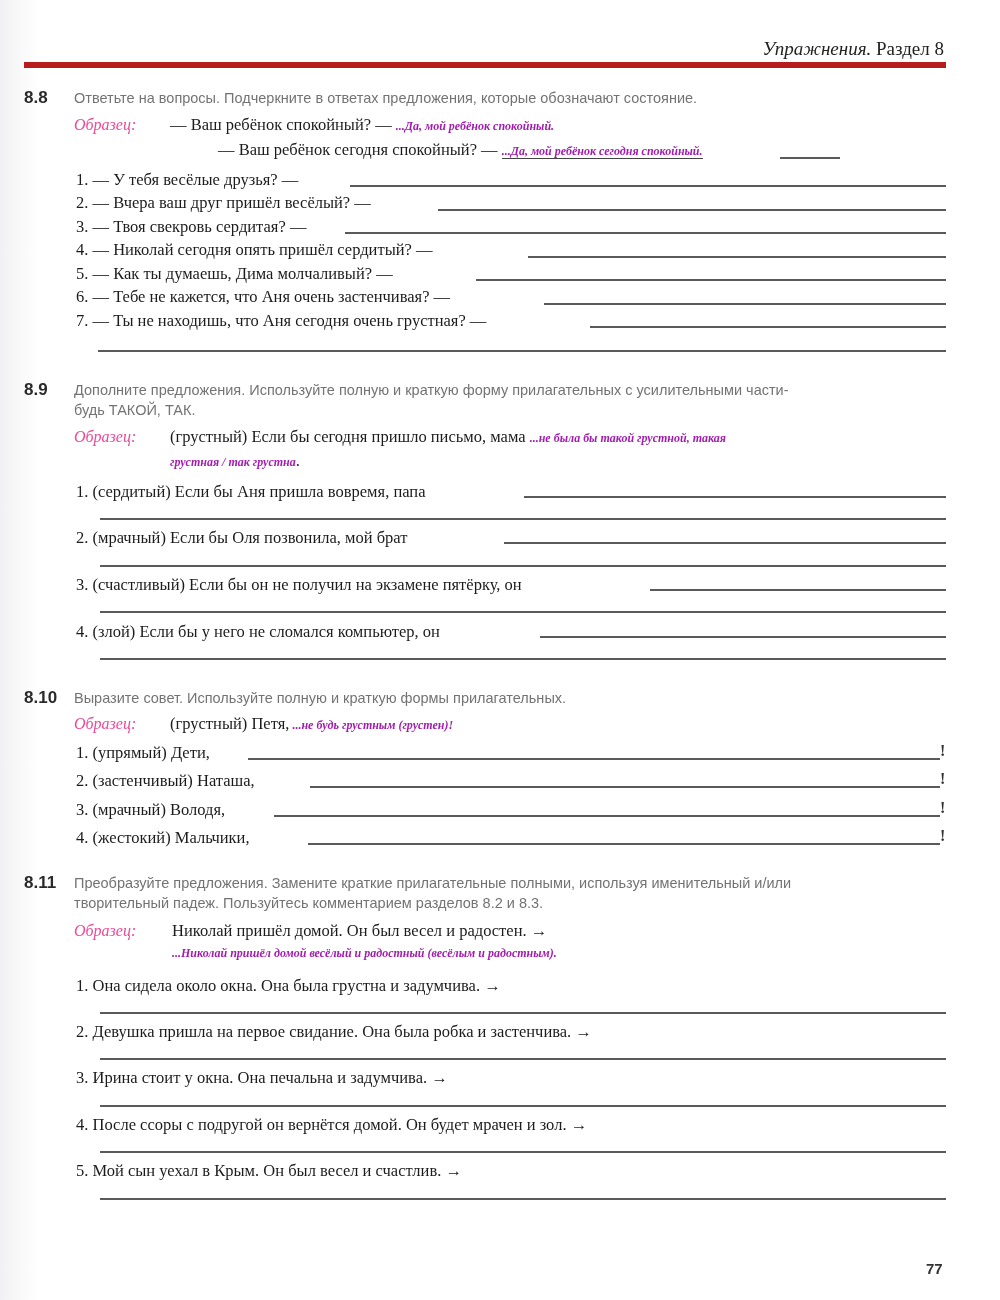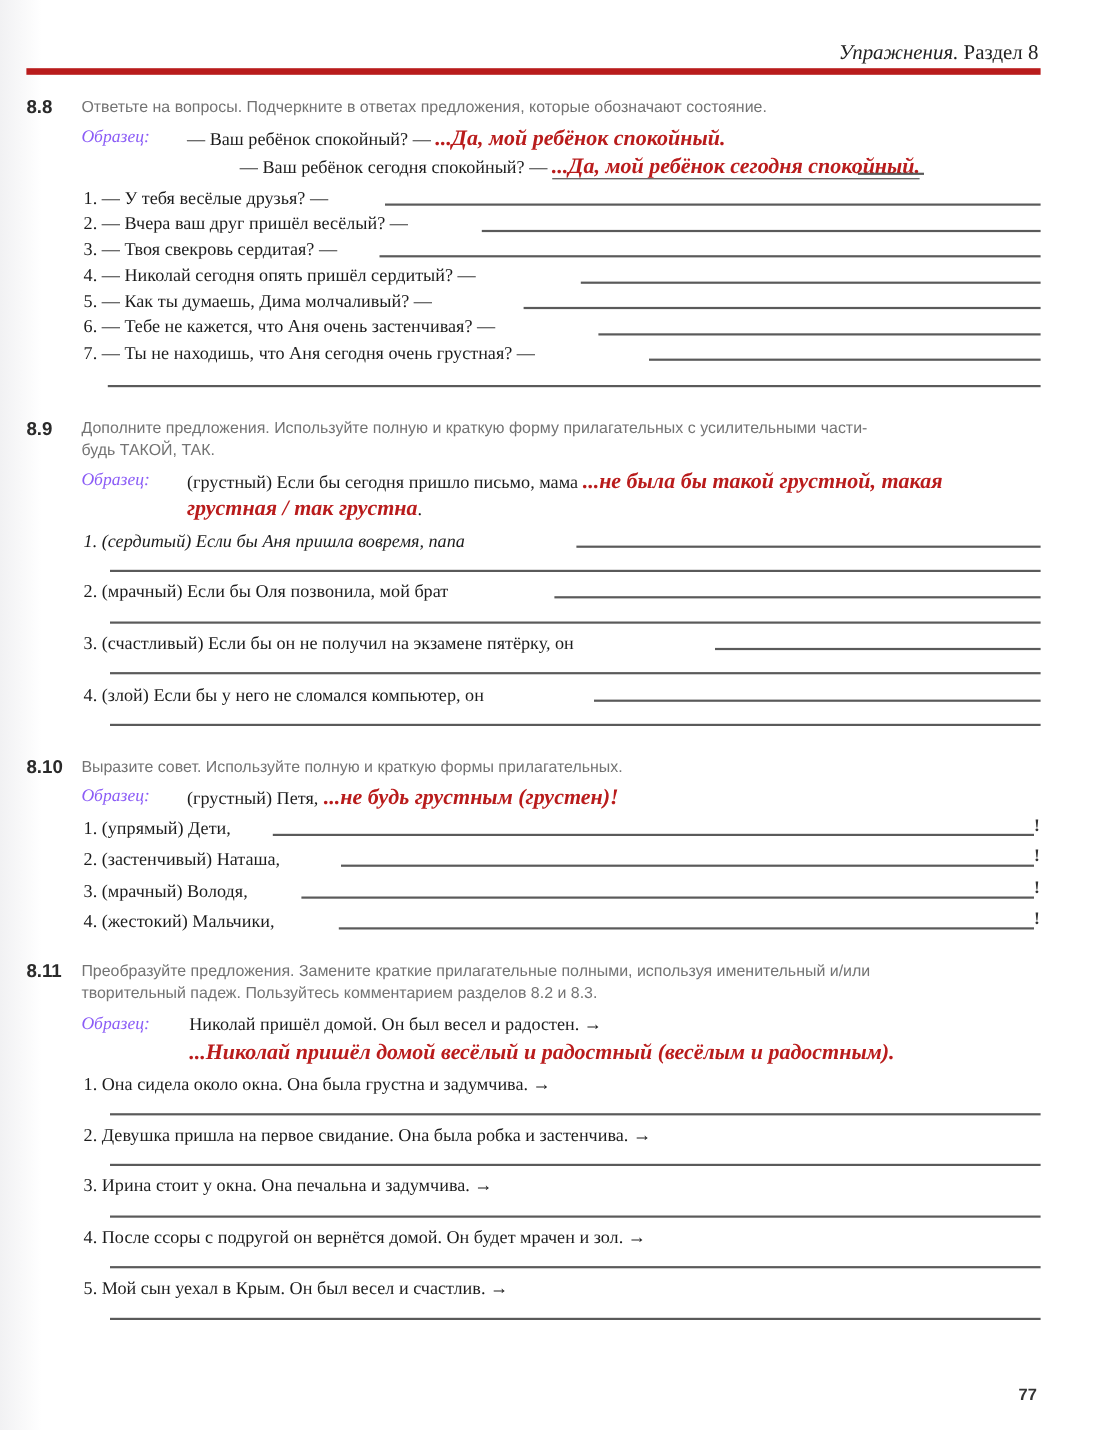--- a/index.html
+++ b/index.html
@@ -8,23 +8,23 @@
   .page-shadow { position: absolute; left: 0; top: 0; width: 38px; height: 1300px;
     background: linear-gradient(to right, #f1f1f3, #ffffff); }
   .header { position: absolute; left: 24px; top: 40px; width: 922px; height: 28px;
     border-bottom: 6px solid #b91c1c; }
   .header-title { position: absolute; right: 2px; bottom: 2px; font-size: 19px; color: #222; }
   .header-title .it { font-style: italic; }
   .abs { position: absolute; white-space: nowrap; }
   .ex-num { font-family: "Liberation Sans", "DejaVu Sans", sans-serif; font-weight: bold;
     font-size: 17px; color: #2a2a2a; }
   .instr { font-family: "Liberation Sans", "DejaVu Sans", sans-serif; font-size: 14.5px; color: #737373; }
-  .obr { font-style: italic; font-size: 16px; color: #8b5cf6; }
+  .obr { font-style: italic; font-size: 16px; color: #ec4899; }
   .txt { font-size: 16.5px; color: #1c1c1c; }
-  .ans { font-style: italic; font-weight: bold; font-size: 20px; color: #b91c1c; }
+  .ans { font-style: italic; font-weight: bold; font-size: 12px; color: #a21caf; }
   .ans-u { border-bottom: 1.5px solid #444; padding-bottom: 0; }
   .line { position: absolute; height: 0; border-top: 2px solid #5a5a5a; }
   .excl { position: absolute; font-size: 16px; font-weight: bold; color: #333; }
   .page-num { position: absolute; left: 926px; top: 1260px; font-family: "Liberation Sans", "DejaVu Sans", sans-serif;
     font-weight: bold; font-size: 15px; color: #333; }
 </style>
 </head>
 <body>
 
 <div class="page-shadow"></div>
@@ -56,21 +56,21 @@
 <div class="line" style="left:590px; top:326px; width:356px;"></div>
 <div class="line" style="left:98px; top:350px; width:848px;"></div>
 
 <div class="abs ex-num" style="left:24px; top:380px;">8.9</div>
 <div class="abs instr" style="left:74px; top:382px;">Дополните предложения. Используйте полную и краткую форму прилагательных с усилительными части-</div>
 <div class="abs instr" style="left:74px; top:402px;">будь ТАКОЙ, ТАК.</div>
 <div class="abs obr" style="left:74px; top:428px;">Образец:</div>
 <div class="abs txt" style="left:170px; top:427px;"><span>(грустный) Если бы сегодня пришло письмо, мама</span> <span class="ans">...не была бы такой грустной, такая</span></div>
 <div class="abs txt" style="left:170px; top:451px;"><span class="ans">грустная / так грустна</span><span>.</span></div>
 
-<div class="abs txt" style="left:76px; top:482px;font-style:italic;">1.  (сердитый) Если бы Аня пришла вовремя, папа</div>
+<div class="abs txt" style="left:76px; top:482px;">1.  (сердитый) Если бы Аня пришла вовремя, папа</div>
 <div class="line" style="left:524px; top:496px; width:422px;"></div>
 <div class="line" style="left:100px; top:518px; width:846px;"></div>
 <div class="abs txt" style="left:76px; top:528px;">2.  (мрачный) Если бы Оля позвонила, мой брат</div>
 <div class="line" style="left:504px; top:542px; width:442px;"></div>
 <div class="line" style="left:100px; top:565px; width:846px;"></div>
 <div class="abs txt" style="left:76px; top:575px;">3.   (счастливый) Если бы он не получил на экзамене пятёрку, он</div>
 <div class="line" style="left:650px; top:589px; width:296px;"></div>
 <div class="line" style="left:100px; top:611px; width:846px;"></div>
 <div class="abs txt" style="left:76px; top:622px;">4.  (злой) Если бы у него не сломался компьютер, он</div>
 <div class="line" style="left:540px; top:636px; width:406px;"></div>

